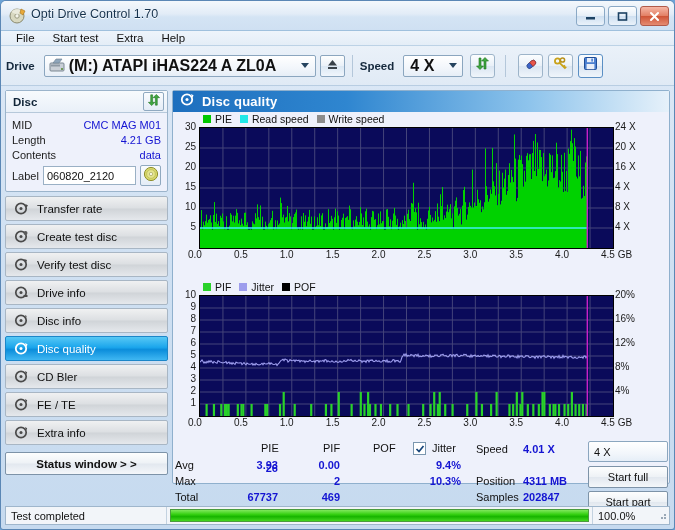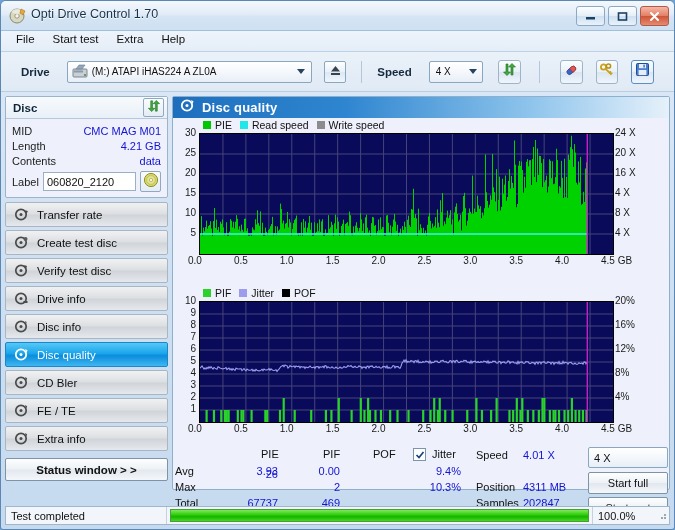--- a/index.html
+++ b/index.html
@@ -41,40 +41,40 @@
     background: linear-gradient(180deg,#fdfefe 0%,#e6eff8 48%,#cfe0f1 52%,#eaf2fa 100%);
     display:flex; align-items:center; justify-content:center;
   }
   .wbtn.close {
     border-color:#b05a4a;
     background: linear-gradient(180deg,#f6b7a6 0%,#e38166 48%,#cf5537 52%,#e58b71 100%);
   }
   .wbtn svg { display:block; }
   
   .menubar {
-    height: 21px; padding-left: 6px; display: flex; 
+    height: 15px; padding-left: 6px; display: flex; align-items: center;
     background: linear-gradient(180deg,#eef4fb 0%,#e4edf7 100%);
     border-bottom: 1px solid #bcd2e6;
   }
   .menu-item {
     font-size: 11.5px; color: #111; padding: 2px 9px; border-radius: 2px;
   }
   
   .toolbar {
-    height: 40px; display: flex; align-items: center; padding: 0 20px;
+    height: 40px; display: flex; align-items: center; padding: 0 5px;
     background: linear-gradient(180deg,#eaf1f9 0%,#e0eaf5 100%);
     border-bottom: 1px solid #b8cde2;
-    gap: 8px;
   }
   .tb-label { font-size: 11.5px; font-weight: bold; color:#15293d; margin-right:9px; }
   .combo {
     height: 22px; border:1px solid #8ba6bf; border-radius:2px;
     background: linear-gradient(180deg,#ffffff 0%,#f2f6fb 60%,#e6eef7 100%);
-    display:flex; align-items:center; position:relative; font-size:10px; color:#111;
+    display:flex; align-items:center; position:relative; font-size:16px; color:#111;
     padding-left: 4px;
+    font-weight: bold;
   }
   .combo .arrow-box {
     position:absolute; right:1px; top:1px; bottom:1px; width:17px;
     display:flex; align-items:center; justify-content:center;
   }
   .combo .arrow { width:0;height:0;border-left:4px solid transparent;border-right:4px solid transparent;border-top:5px solid #26445f; }
   #drive-combo { width: 272px; }
   #speed-combo { width: 60px; padding-left:6px; }
   .drive-ico { width:16px;height:16px;margin-right:4px;flex:0 0 auto; }
   .eject-btn {
@@ -156,21 +156,21 @@
   .legend .sw { width:8px;height:8px;display:inline-block; }
   .plot {
     position:absolute; background:#0a0a5a; border:1px solid #000;
   }
   .ytick { position:absolute; font-size:10px; color:#1a1a1a; text-align:right; }
   .ytick-r { position:absolute; font-size:10px; color:#1a1a1a; text-align:left; }
   .xtick { position:absolute; font-size:10px; color:#1a1a1a; }
   
   .stats { height:72px; position:relative; padding:2px 6px 0 10px; }
   .st { position:absolute; font-size:11px; color:#111; }
-  .stv { position:absolute; font-size:11px; color:#1414d2; text-align:right; }
+  .stv { position:absolute; font-size:11px; color:#1414d2; text-align:right;font-weight:bold; }
   .chk {
     position:absolute; width:13px;height:13px;border:1px solid #7a96ae;background:#fff;
     display:flex;align-items:center;justify-content:center;
   }
   .sbtn {
     position:absolute; height:22px; width:80px; border:1px solid #7d93a8; border-radius:2px;
     background: linear-gradient(180deg,#fdfefe 0%,#eef2f6 48%,#e2e8ef 52%,#f4f7fa 100%);
     display:flex;align-items:center;justify-content:center;
     font-size:11px;color:#111;
   }

